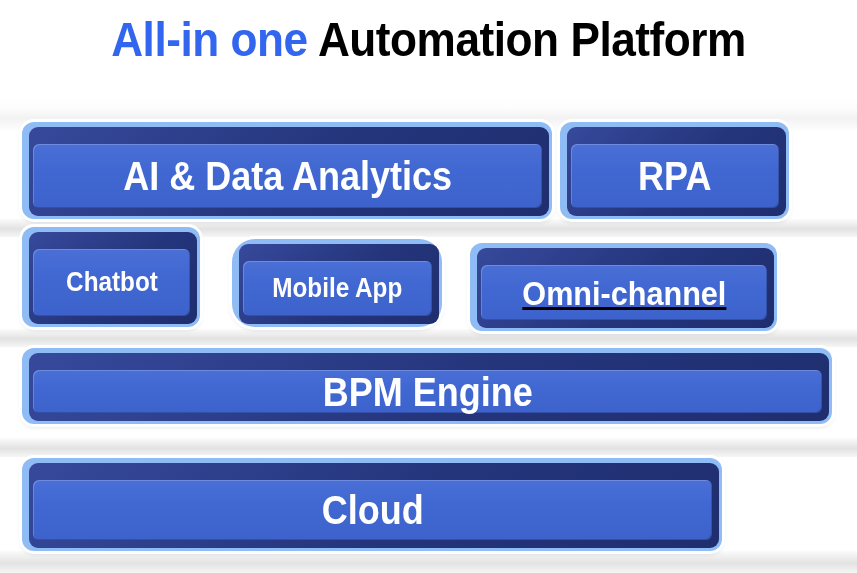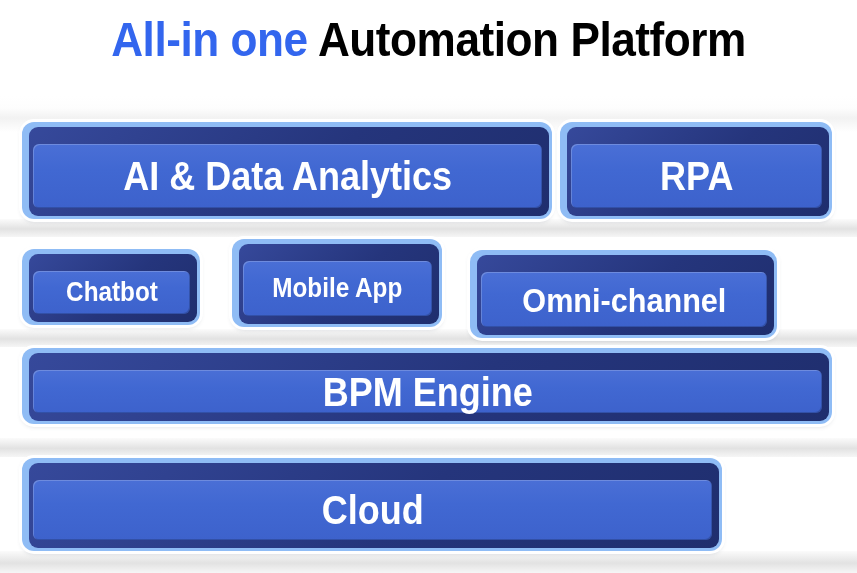--- a/index.html
+++ b/index.html
@@ -122,39 +122,39 @@
   <div class="band" style="top:329px; height:18px;"></div>
   <div class="band" style="top:438px; height:19px;"></div>
   <div class="band" style="top:551px; height:22px;"></div>
 
   <div class="btn" style="left:22px; top:122px; width:530px; height:97px;">
     <div class="face">
       <span class="label lbl-xl">AI &amp; Data Analytics</span>
     </div>
   </div>
 
-  <div class="btn" style="left:560px; top:122px; width:272px; height:97px;">
+  <div class="btn" style="left:560px; top:122px; width:229px; height:97px;">
     <div class="face">
       <span class="label lbl-xl">RPA</span>
     </div>
   </div>
 
-  <div class="btn" style="left:22px; top:249px; width:178px; height:76px;">
+  <div class="btn" style="left:22px; top:227px; width:178px; height:100px;">
     <div class="face">
       <span class="label lbl-sm">Chatbot</span>
     </div>
   </div>
 
-  <div class="btn" style="left:232px; top:239px; width:210px; height:88px;">
+  <div class="btn" style="left:232px; top:239px; width:210px; height:88px;border-radius:23px;">
     <div class="face">
       <span class="label lbl-sm">Mobile App</span>
     </div>
   </div>
 
-  <div class="btn" style="left:470px; top:250px; width:307px; height:88px;">
+  <div class="btn" style="left:470px; top:243px; width:307px; height:88px;text-decoration:underline;">
     <div class="face">
       <span class="label lbl-lg">Omni-channel</span>
     </div>
   </div>
 
   <div class="btn" style="left:22px; top:348px; width:810px; height:76px;">
     <div class="face">
       <span class="label lbl-xl">BPM Engine</span>
     </div>
   </div>

